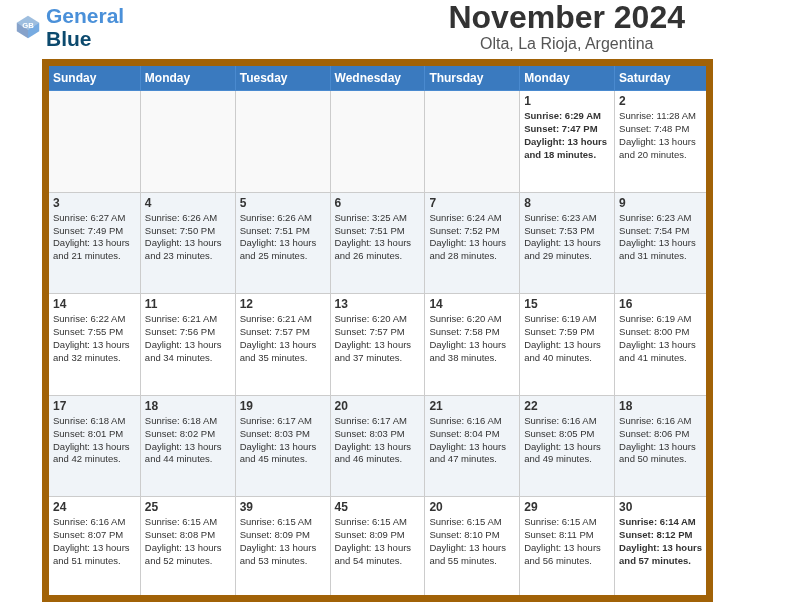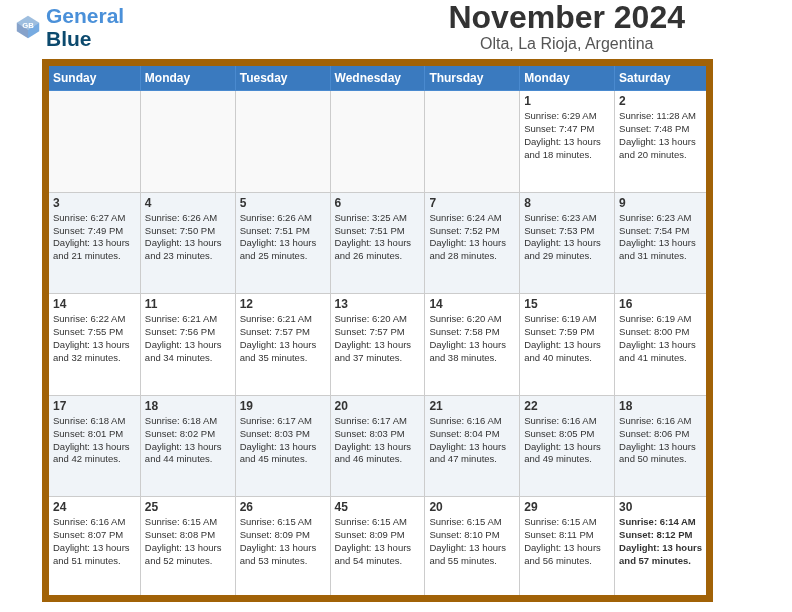--- a/index.html
+++ b/index.html
@@ -139,21 +139,21 @@
     </thead>
     <tbody id="calendar-body">
     <tr>
           <td class="empty"></td>
           <td class="empty"></td>
           <td class="empty"></td>
           <td class="empty"></td>
           <td class="empty"></td>
           <td>
             <span class="day-num">1</span>
-            <div class="day-info" style="white-space: pre-line;">Sunrise: 6:29 AM
+            <div class="day-info" style="white-space: pre-line; font-weight: bold;">Sunrise: 6:29 AM
 Sunset: 7:47 PM
 Daylight: 13 hours and 18 minutes.</div>
           </td>
           <td>
             <span class="day-num">2</span>
             <div class="day-info" style="white-space: pre-line;">Sunrise: 11:28 AM
 Sunset: 7:48 PM
 Daylight: 13 hours and 20 minutes.</div>
           </td>
         </tr>
@@ -296,21 +296,21 @@
 Sunset: 8:07 PM
 Daylight: 13 hours and 51 minutes.</div>
           </td>
           <td>
             <span class="day-num">25</span>
             <div class="day-info" style="white-space: pre-line;">Sunrise: 6:15 AM
 Sunset: 8:08 PM
 Daylight: 13 hours and 52 minutes.</div>
           </td>
           <td>
-            <span class="day-num">26</span>
+            <span class="day-num">39</span>
             <div class="day-info" style="white-space: pre-line;">Sunrise: 6:15 AM
 Sunset: 8:09 PM
 Daylight: 13 hours and 53 minutes.</div>
           </td>
           <td>
             <span class="day-num">45</span>
             <div class="day-info" style="white-space: pre-line;">Sunrise: 6:15 AM
 Sunset: 8:09 PM
 Daylight: 13 hours and 54 minutes.</div>
           </td>

